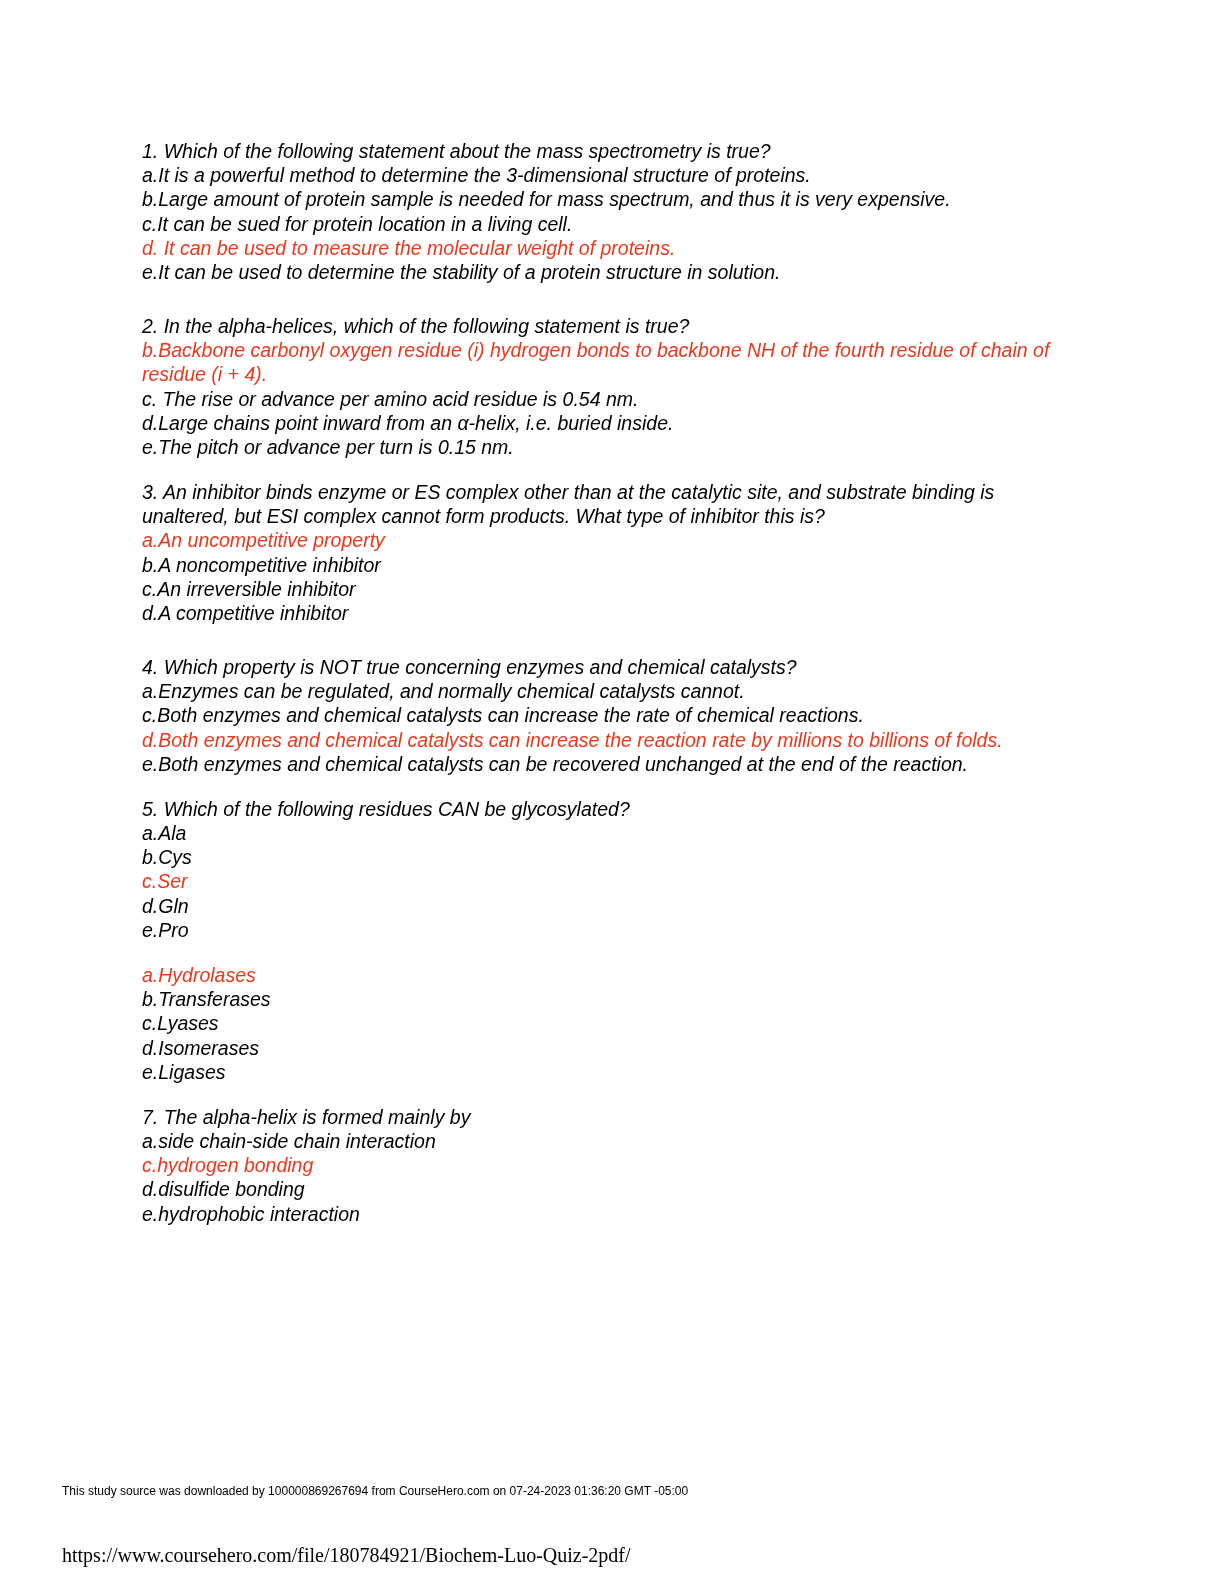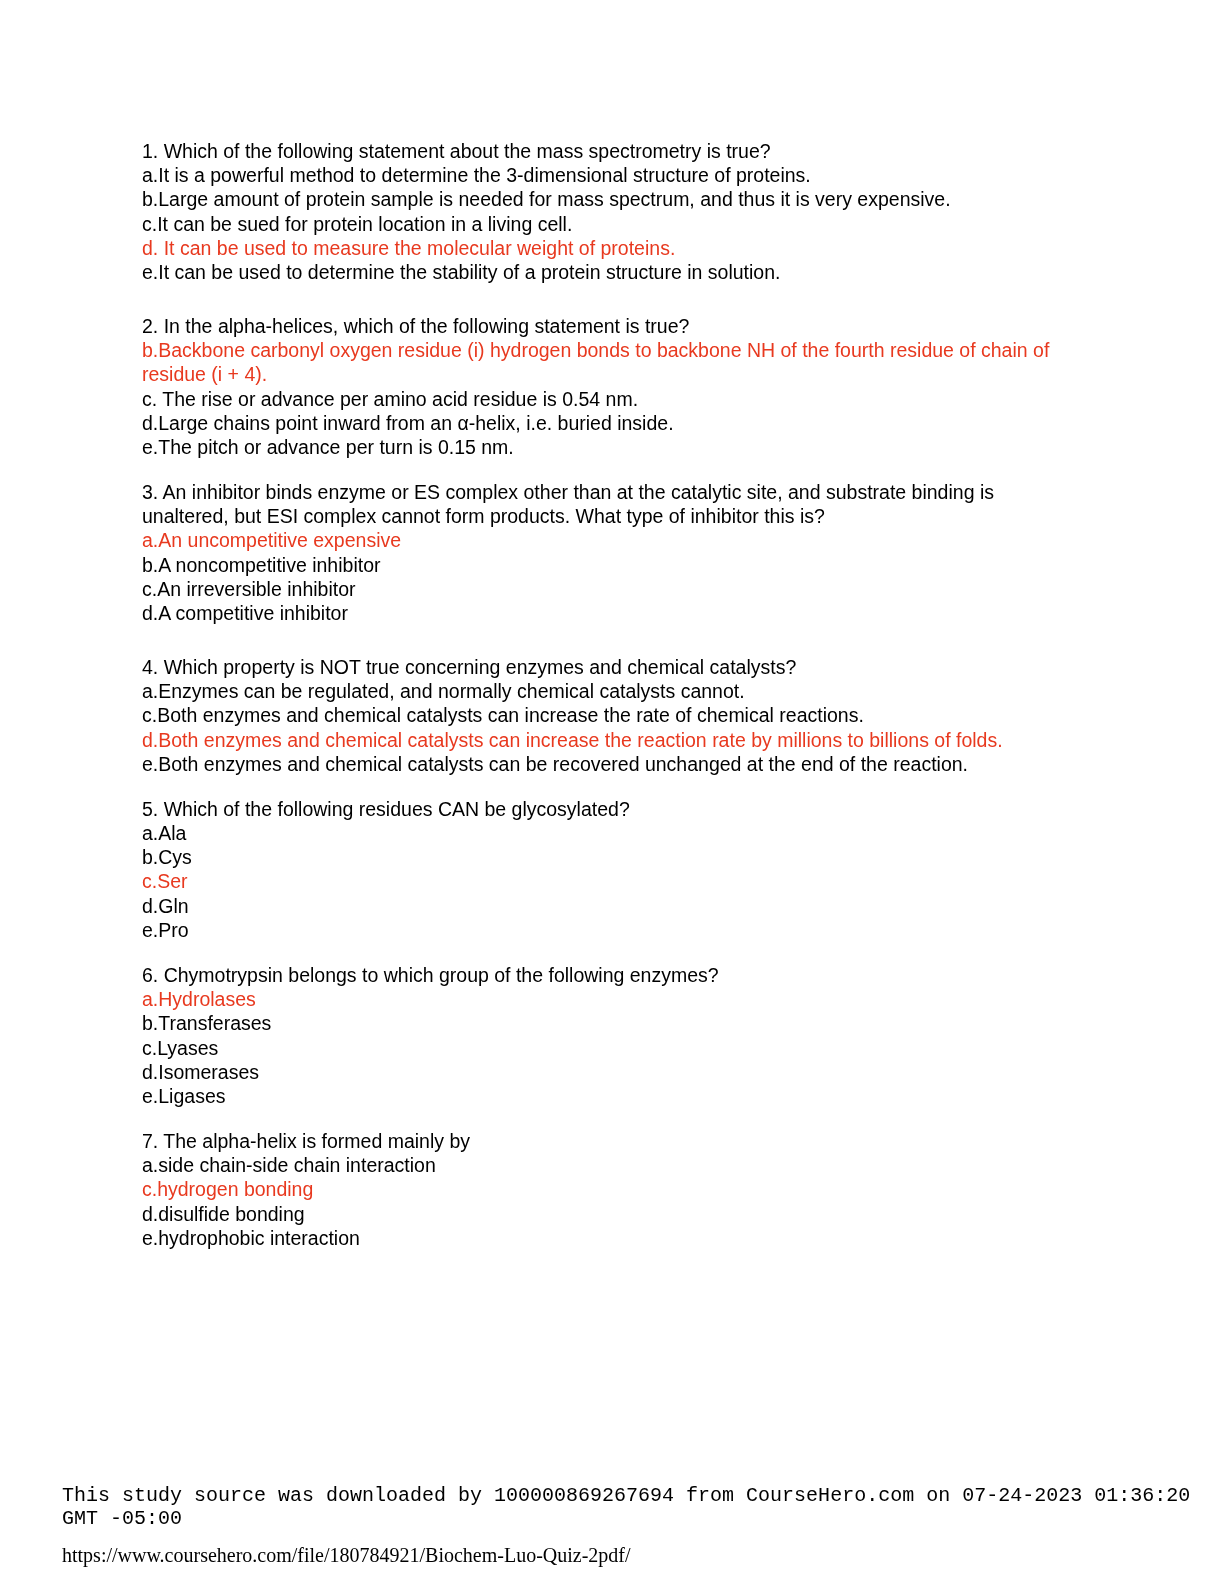--- a/index.html
+++ b/index.html
@@ -20,39 +20,40 @@
   .content {
     position: absolute;
     left: 142px;
     top: 139px;
     width: 942px;
     font-size: 19.5px;
     line-height: 1.24;
   }
   .question {
     margin-top: 21px;
+    font-style: italic;
   }
   .question:first-child {
     margin-top: 0;
   }
   .question.extra-gap {
     margin-top: 30px;
   }
   p {
     margin: 0;
   }
   .red {
     color: var(--answer-red, #e8391f);
   }
   .footer-source {
     position: absolute;
     left: 62px;
     top: 1484px;
-    font-family: Liberation Mono, monospace;
-    font-size: 20px;
+    font-family: Liberation Sans, sans-serif;
+    font-size: 12px;
     color: #000000;
   }
   .footer-url {
     position: absolute;
     left: 62px;
     top: 1544px;
     font-family: "Liberation Serif", serif;
     font-size: 20px;
     color: #000000;
     text-decoration: none;
@@ -73,42 +74,41 @@
       </div>
       <div class="question extra-gap">
         <p class="qtext">2. In the alpha-helices, which of the following statement is true?</p>
         <p class="option red">b.Backbone carbonyl oxygen residue (i) hydrogen bonds to backbone NH of the fourth residue of chain of residue (i + 4).</p>
         <p class="option">c. The rise or advance per amino acid residue is 0.54 nm.</p>
         <p class="option">d.Large chains point inward from an α-helix, i.e. buried inside.</p>
         <p class="option">e.The pitch or advance per turn is 0.15 nm.</p>
       </div>
       <div class="question">
         <p class="qtext">3. An inhibitor binds enzyme or ES complex other than at the catalytic site, and substrate binding is unaltered, but ESI complex cannot form products. What type of inhibitor this is?</p>
-        <p class="option red">a.An uncompetitive expensive</p>
+        <p class="option red">a.An uncompetitive property</p>
         <p class="option">b.A noncompetitive inhibitor</p>
         <p class="option">c.An irreversible inhibitor</p>
         <p class="option">d.A competitive inhibitor</p>
       </div>
       <div class="question extra-gap">
         <p class="qtext">4. Which property is NOT true concerning enzymes and chemical catalysts?</p>
         <p class="option">a.Enzymes can be regulated, and normally chemical catalysts cannot.</p>
         <p class="option">c.Both enzymes and chemical catalysts can increase the rate of chemical reactions.</p>
         <p class="option red">d.Both enzymes and chemical catalysts can increase the reaction rate by millions to billions of folds.</p>
         <p class="option">e.Both enzymes and chemical catalysts can be recovered unchanged at the end of the reaction.</p>
       </div>
       <div class="question">
         <p class="qtext">5. Which of the following residues CAN be glycosylated?</p>
         <p class="option">a.Ala</p>
         <p class="option">b.Cys</p>
         <p class="option red">c.Ser</p>
         <p class="option">d.Gln</p>
         <p class="option">e.Pro</p>
       </div>
       <div class="question">
-        <p class="qtext">6. Chymotrypsin belongs to which group of the following enzymes?</p>
         <p class="option red">a.Hydrolases</p>
         <p class="option">b.Transferases</p>
         <p class="option">c.Lyases</p>
         <p class="option">d.Isomerases</p>
         <p class="option">e.Ligases</p>
       </div>
       <div class="question">
         <p class="qtext">7. The alpha-helix is formed mainly by</p>
         <p class="option">a.side chain-side chain interaction</p>
         <p class="option red">c.hydrogen bonding</p>

